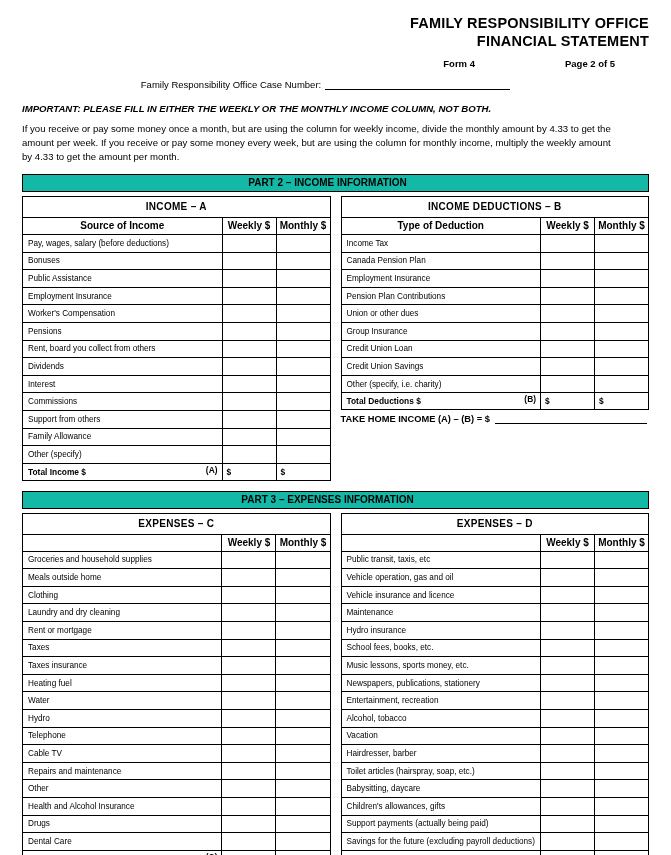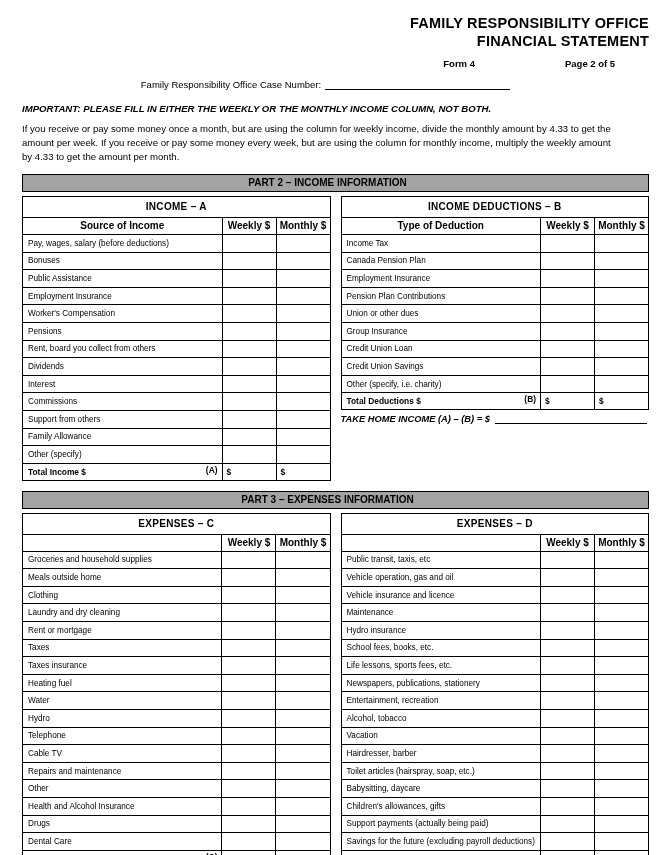--- a/index.html
+++ b/index.html
@@ -81,21 +81,21 @@
   }
 
   
   .part-banner {
     margin: 10px 22px 0 22px;
     border: 1px solid #000;
     text-align: center;
     font-size: 10px;
     font-weight: bold;
     padding: 2px 16px 3px 0;
-    background: #a3a3a3;
+    background: #14b8a6;
   }
 
   
   .cols {
     display: flex;
     gap: 10px;
     margin: 4px 22px 0 22px;
   }
   .col {
     flex: 1 1 0;
@@ -161,21 +161,20 @@
   }
   .w-amt { width: 54px; }
   .w-amt2 { width: 54px; }
 
   .take-home {
     margin: 4px 0 0 0;
     font-size: 9.3px;
     font-weight: bold;
     display: flex;
     align-items: flex-start;
-    font-style: italic;
   }
   .take-home .rule {
     display: inline-block;
     flex: 1;
     border-bottom: 1px solid #000;
     height: 9px;
     margin-left: 5px;
     margin-right: 2px;
   }
 </style>
@@ -532,21 +531,21 @@
               <td class="itm">Hydro insurance</td>
               <td class="amt"></td>
               <td class="amt"></td>
             </tr>
           <tr>
               <td class="itm">School fees, books, etc.</td>
               <td class="amt"></td>
               <td class="amt"></td>
             </tr>
           <tr>
-              <td class="itm">Life lessons, sports fees, etc.</td>
+              <td class="itm">Music lessons, sports money, etc.</td>
               <td class="amt"></td>
               <td class="amt"></td>
             </tr>
           <tr>
               <td class="itm">Newspapers, publications, stationery</td>
               <td class="amt"></td>
               <td class="amt"></td>
             </tr>
           <tr>
               <td class="itm">Entertainment, recreation</td>

